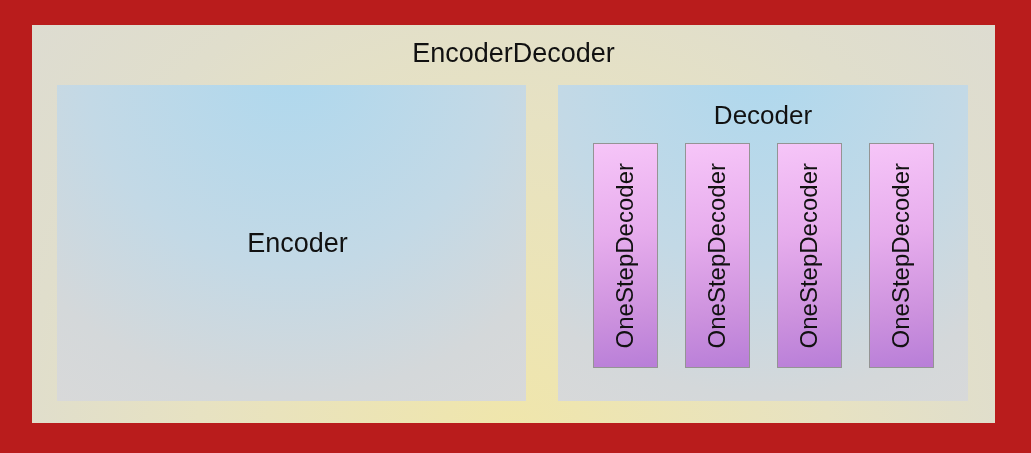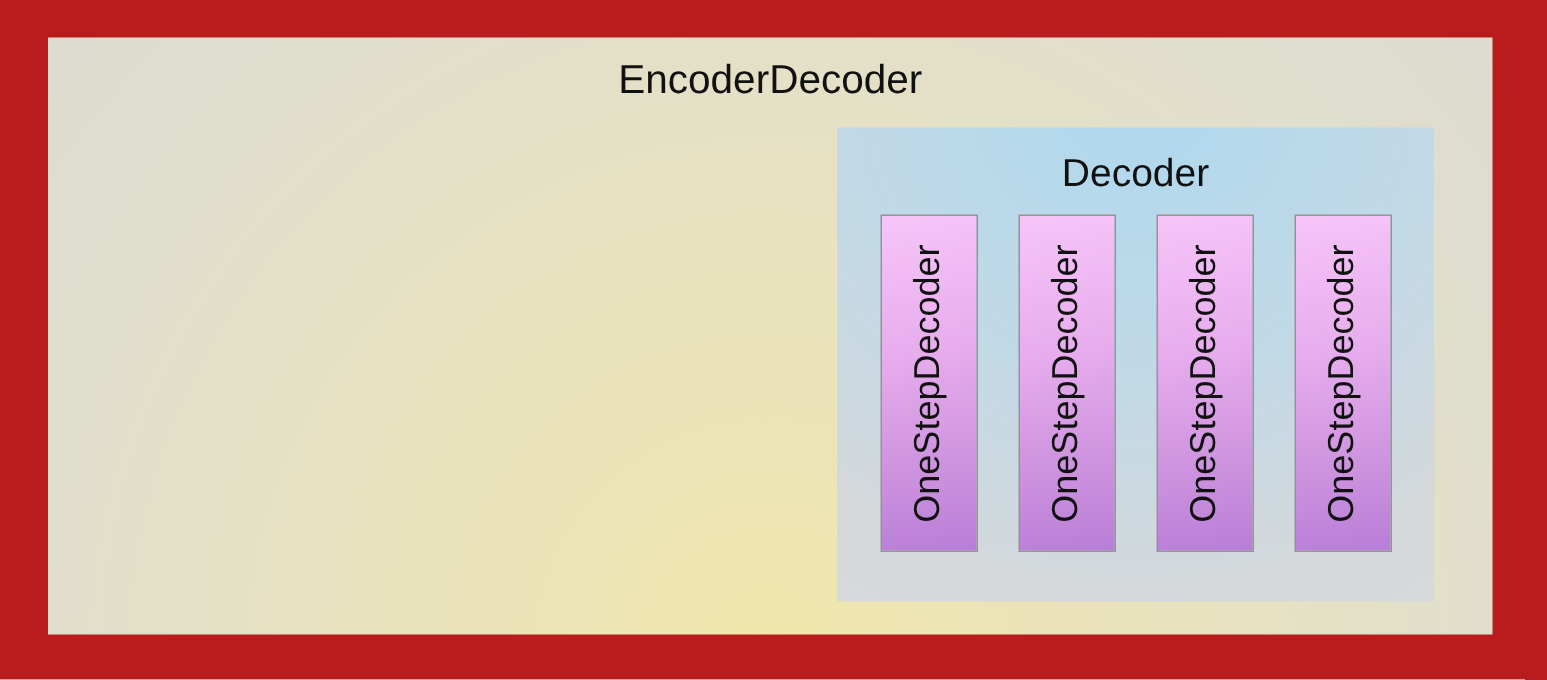--- a/index.html
+++ b/index.html
@@ -36,20 +36,21 @@
     color: #111111;
     letter-spacing: 0px;
   }
   
   .inner-box {
     position: absolute;
     top: 60px;
     height: 316px;
     background: radial-gradient(circle 430px at 50% -8%,
                 #aed8ee 0%, #c3d9e6 48%, #d4d8da 78%, #d9d9d9 100%);
+    padding-left: 12px;
   }
   .encoder-box {
     left: 25px;
     width: 457px;
     display: flex;
     align-items: center;
     justify-content: center;
   }
   .encoder-label {
     font-size: 27px;
@@ -98,20 +99,23 @@
     white-space: nowrap;
   }
 </style>
 </head>
 <body>
 
 <div class="page">
   <div class="outer-container">
     <div class="outer-title">EncoderDecoder</div>
 
+    <div class="inner-box encoder-box">
+      <div class="encoder-label">Encoder</div>
+    </div>
 
     <div class="inner-box decoder-box">
       <div class="decoder-title">Decoder</div>
       <div class="steps-row">
         <div class="one-step-box">
           <span class="one-step-label">OneStepDecoder</span>
         </div>
         <div class="one-step-box">
           <span class="one-step-label">OneStepDecoder</span>
         </div>

